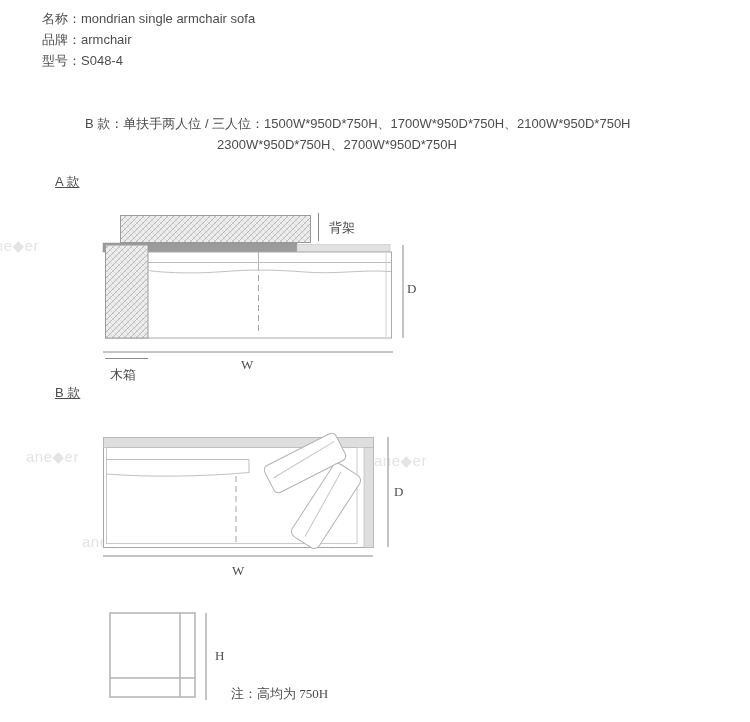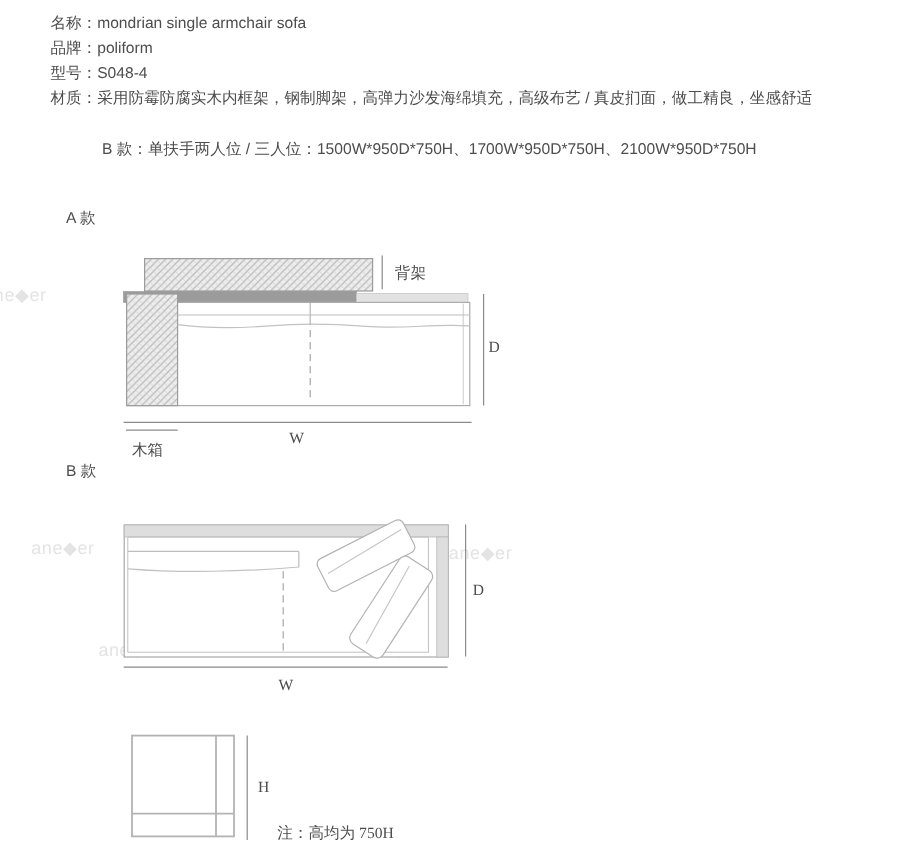--- a/index.html
+++ b/index.html
@@ -28,44 +28,45 @@
     font-size: 13px;
     color: #4d4d4d;
     white-space: nowrap;
     font-family: Liberation Serif, serif;
   }
   .heading {
     position: absolute;
     font-size: 13px;
     color: #4d4d4d;
     white-space: nowrap;
+    text-decoration: underline;
   }
 
   
   .wm {
     position: absolute;
     font-size: 15px;
     letter-spacing: 0.5px;
     color: #e4e4e4;
     white-space: nowrap;
     user-select: none;
   }
 
   svg { position: absolute; overflow: visible; }
 </style>
 </head>
 <body>
 
 <div class="page">
 
   <div class="spec-line" style="left:42px; top:8px"><span>名称：</span><span>mondrian single armchair sofa</span></div>
-  <div class="spec-line" style="left:42px; top:29px"><span>品牌：</span><span>poliform</span></div>
+  <div class="spec-line" style="left:42px; top:29px"><span>品牌：</span><span>armchair</span></div>
   <div class="spec-line" style="left:42px; top:50px"><span>型号：</span><span>S048-4</span></div>
-  <div class="spec-line" style="left:42px; top:71px"><span>材质：</span><span>采用防霉防腐实木内框架，钢制脚架，高弹力沙发海绵填充，高级布艺 / 真皮扪面，做工精良，坐感舒适</span></div>
   <div class="spec-line" style="left:85px; top:113px"><span>B 款：单扶手两人位 / 三人位：1500W*950D*750H、1700W*950D*750H、2100W*950D*750H</span></div>
+  <div class="spec-line" style="left:217px; top:134px"><span>2300W*950D*750H、2700W*950D*750H</span></div>
 
   <div class="heading" style="left:55px; top:173px">A 款</div>
 
   <div class="wm" style="left:-14px; top:237px">ane◆er</div>
   <div class="wm" style="left:222px; top:240px">ane◆er</div>
   <div class="wm" style="left:118px; top:316px">ane◆er</div>
   <div class="wm" style="left:330px; top:316px">ane◆er</div>
 
   <svg width="320" height="185" style="left:95px; top:205px">
     <defs>

